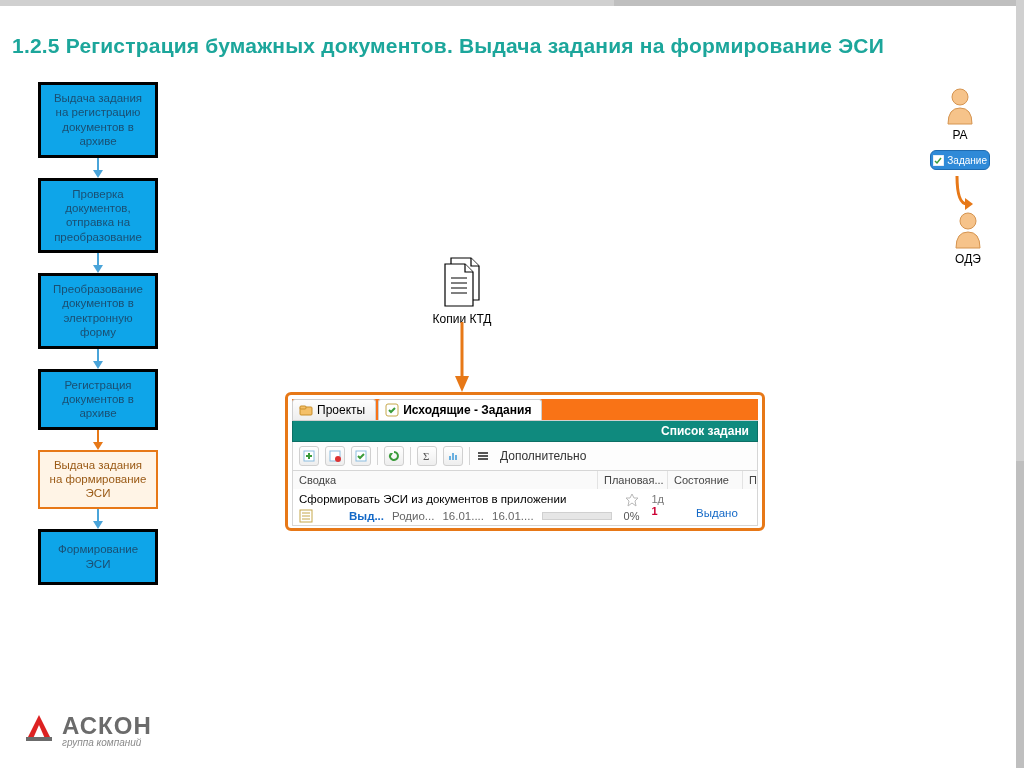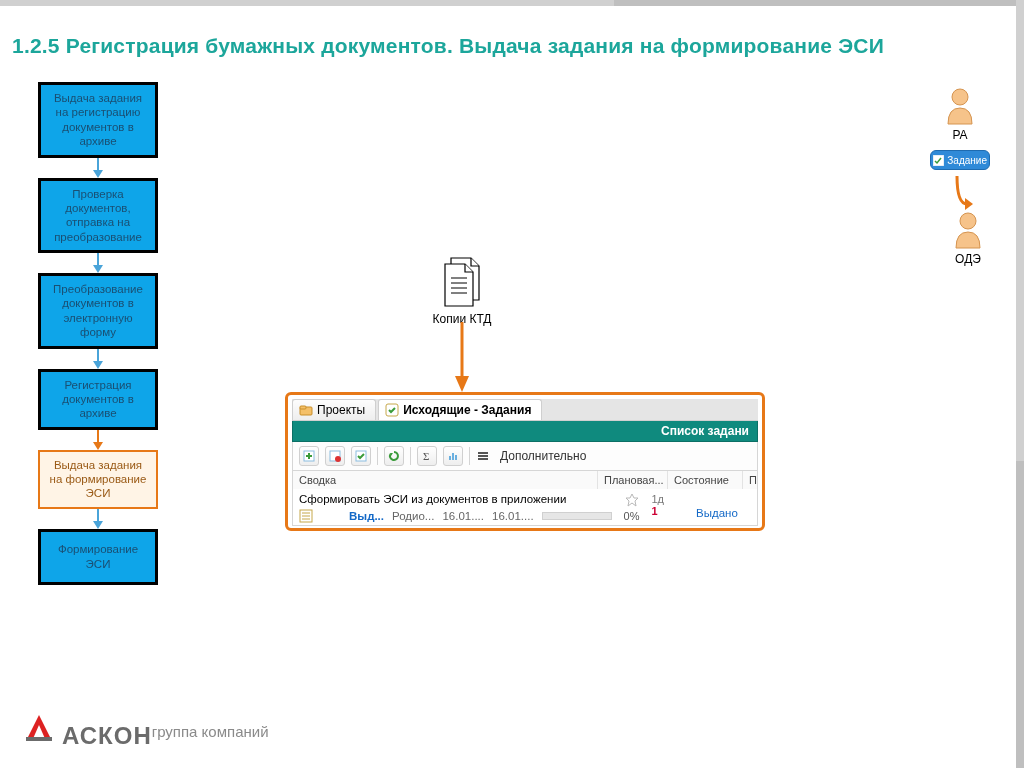--- a/index.html
+++ b/index.html
@@ -40,21 +40,21 @@
   
   .doc-block { position:absolute; left: 420px; top: 256px; width: 84px; text-align:center; }
   .doc-block svg { display:block; margin:0 auto; }
   .doc-label { margin-top: 4px; font-size: 12px; color:#000; }
   .big-arrow { position:absolute; left: 454px; top: 322px; width: 16px; height: 70px; }
   .big-arrow svg { display:block; }
 
   
   .app-wrap { position:absolute; left: 285px; top: 392px; width: 480px;
     border: 3px solid #e77817; border-radius: 6px; background:#fff; padding: 4px 4px 2px; }
-  .tabs { display:flex; gap:0; background:#e5e5e5; border-bottom:1px solid #d0d0d0;}
+  .tabs { display:flex; gap:0; background:#f97316; border-bottom:1px solid #d0d0d0;}
   .tab {
     display:flex; align-items:center; gap:4px;
     padding: 3px 10px 3px 6px; font-size:12px;
     border:1px solid #cfcfcf; border-bottom:none;
     background: linear-gradient(#fdfdfd,#eee);
     border-radius: 3px 3px 0 0; margin-right:2px;
   }
   .tab.active { background:#fff; font-weight:600; }
   .tab-icon { width:14px; height:14px; display:inline-flex; align-items:center; justify-content:center; }
 
@@ -95,23 +95,23 @@
   .person svg { display:block; margin:0 auto; }
   .actor-label { font-size:12px; color:#000; margin-top:2px;}
   .task-chip { margin: 8px auto 4px; width:60px; padding:2px 2px;
     background:#2f8ad8; color:#fff; font-size:10px; border:1px solid #1e6bb0;
     display:flex; align-items:center; gap:3px; justify-content:center; border-radius:6px;}
   .actor-arrow { width:14px; height:34px; margin:0 auto 2px;}
   .actor-arrow svg { display:block; margin:0 auto;}
 
   
   .logo { position:absolute; left: 22px; bottom: 20px; display:flex; align-items:flex-end; gap:6px;}
-  .logo-text { display:flex; flex-direction:row; line-height:1;margin-top:40px;}
+  .logo-text { display:flex; flex-direction:column; line-height:1;margin-top:40px;}
   .logo-main { font-size:24px; font-weight:800; color:#6b6b6b; letter-spacing:1px;}
-  .logo-sub  { font-size:15px; color:#8a8a8a; }
+  .logo-sub  { font-size:10px; color:#8a8a8a;font-style:italic; }
 </style>
 </head>
 <body>
 
 <div class="frame-top"></div>
 <div class="frame-right"></div>
 
 <div class="title">1.2.5 Регистрация бумажных документов. Выдача задания на формирование ЭСИ</div>
 
 <div class="flow">

